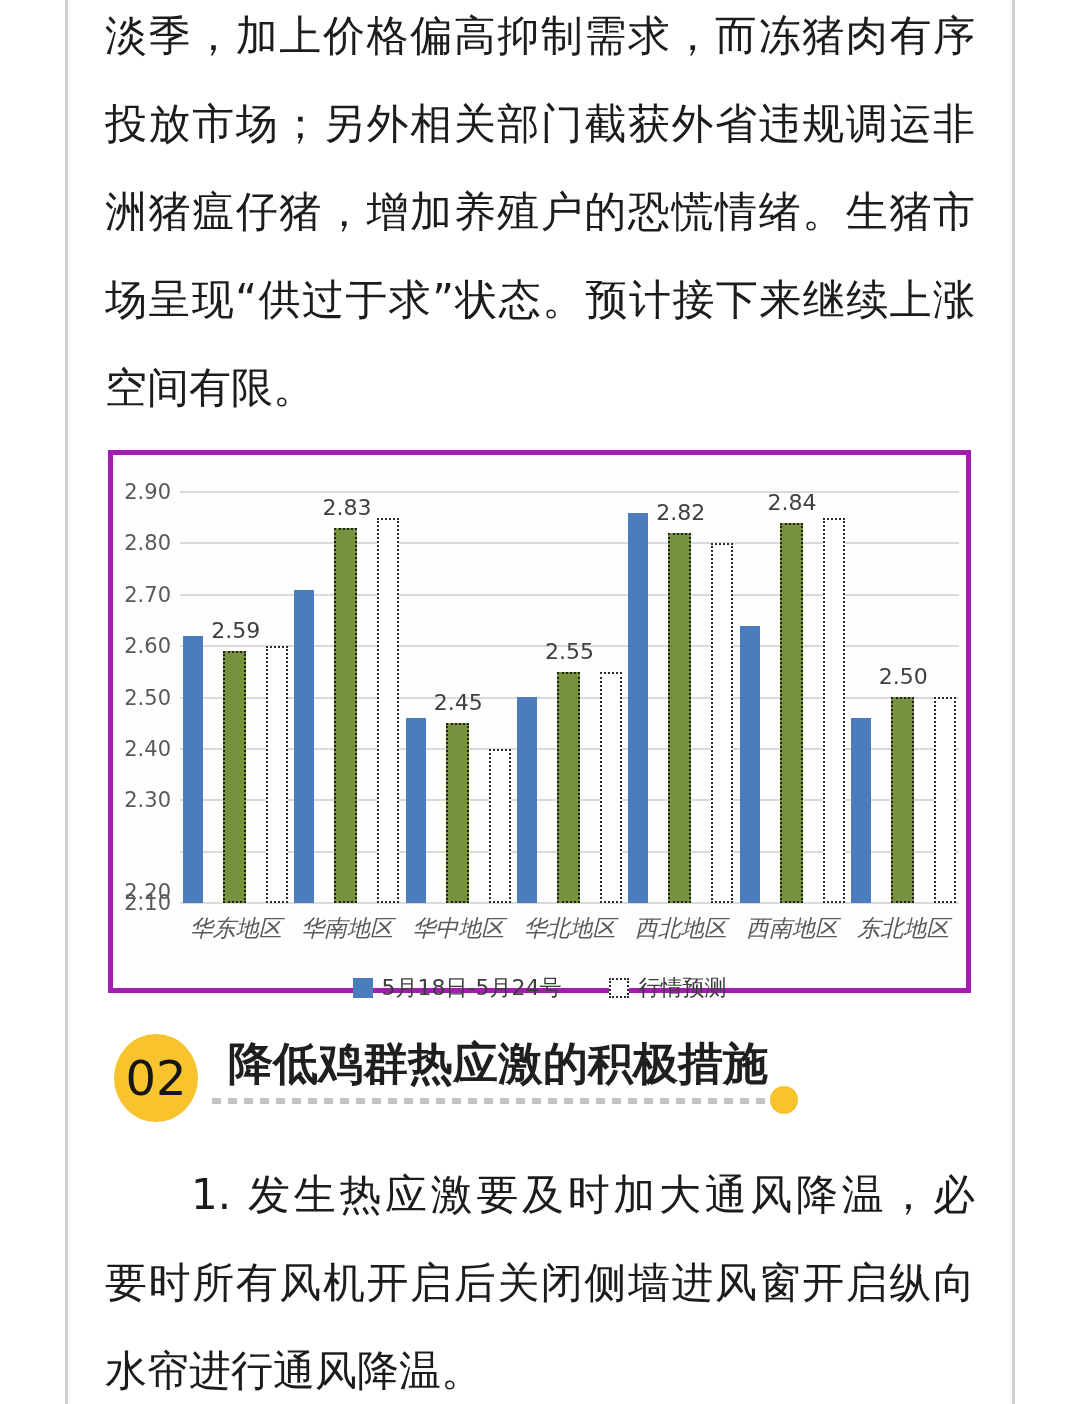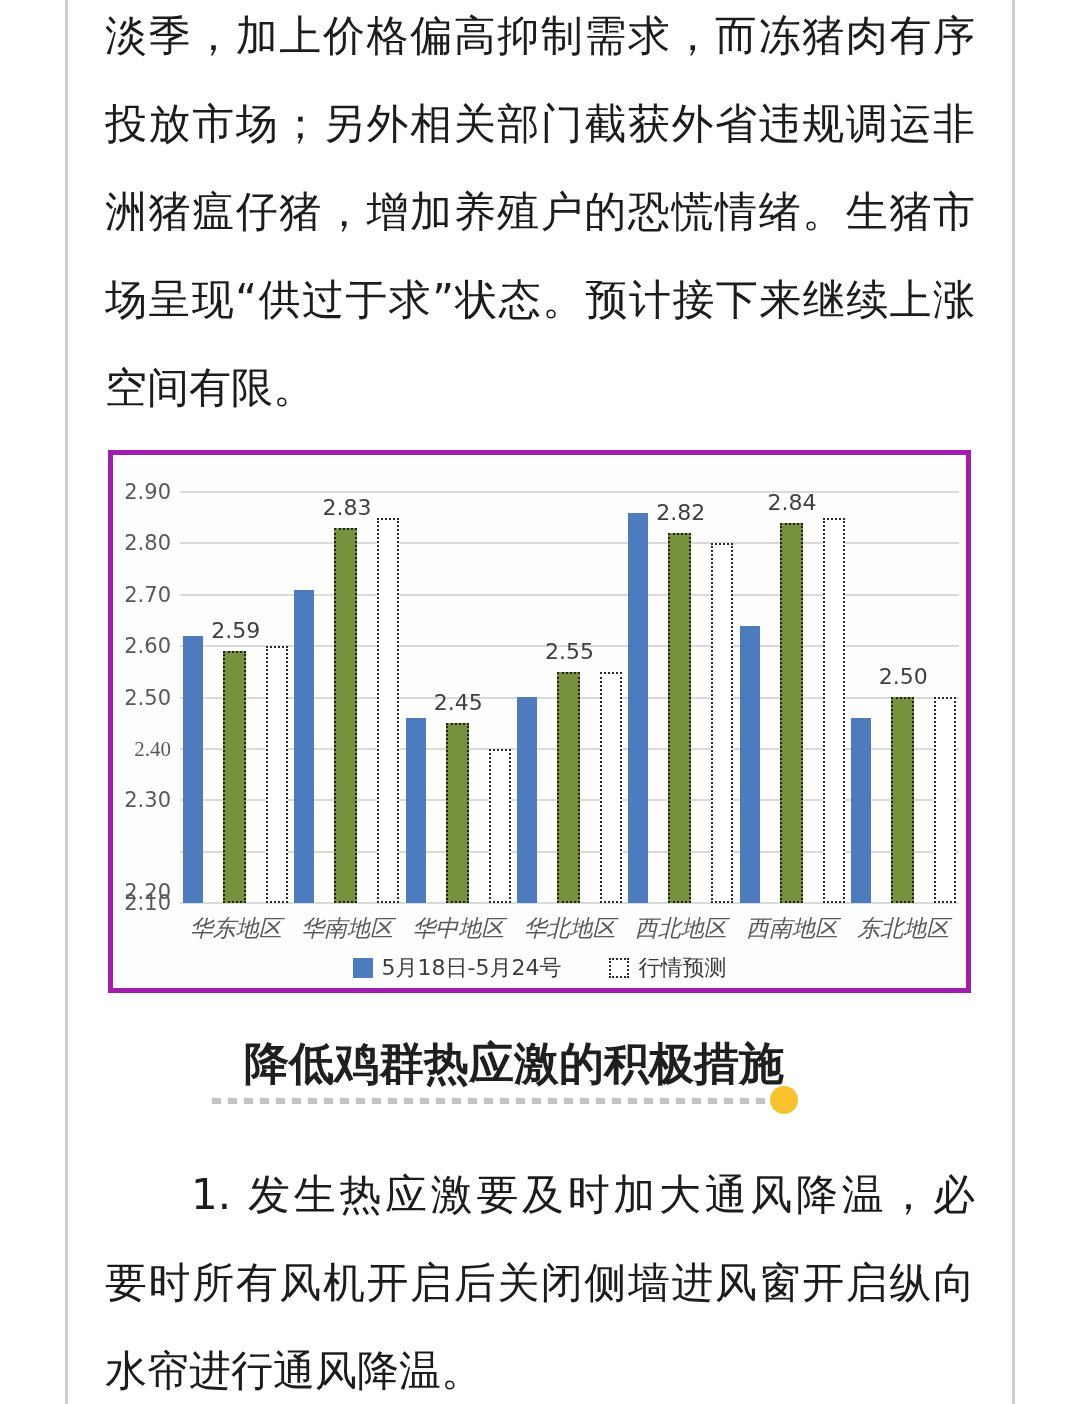--- a/index.html
+++ b/index.html
@@ -33,32 +33,32 @@
   .bar { width:20px; }
   .bar.s0 { background:#4d7cbe; }
   .bar.s1 { background:#76923d; border:2px dotted #1f1f1f; width:23px; }
   .bar.s2 { background:#ffffff; border:2px dotted #2a2a2a; width:22px; }
   .dlabel { position:absolute; left:50%; transform:translateX(-50%); font-size:22px;
             color:#3f3f3f; white-space:nowrap; }
   .x-row { position:absolute; left:67px; top:458px; width:779px; display:flex; }
   .xlabel { flex:1 1 0; text-align:center; font-size:23px; color:#595959; white-space:nowrap;font-style:italic; }
   .legend-row { position:absolute; left:0; right:0; top:498px; display:flex;
                 justify-content:center; align-items:center; gap:48px; }
-  .legend-item { display:flex; align-items:center; gap:9px; }
+  .legend-item { display:flex; align-items:center; gap:9px;margin-top:20px; }
   .swatch { width:20px; height:20px; }
   .swatch.s0 { background:#4d7cbe; }
   .swatch.s1 { background:#76923d; border:2px dotted #1f1f1f; }
   .swatch.s2 { background:#ffffff; border:2px dotted #2a2a2a; }
   .legend-label { font-size:22px; color:#3c3c3c; white-space:nowrap; }
 
   
   .badge { position:absolute; left:114px; top:1034px; width:84px; height:88px;
            border-radius:50%; background:#f9c32d; color:#161616; font-size:48px;
            display:flex; align-items:center; justify-content:center; }
-  .section-title { position:absolute; left:244px; top:1038px; font-size:45px; font-weight:700;
+  .section-title { position:absolute; left:228px; top:1038px; font-size:45px; font-weight:700;
                    color:#1f1f1f; line-height:52px; white-space:nowrap; }
   .dotted-line { position:absolute; left:212px; top:1098px; width:560px; height:6px;
                  background-image:repeating-linear-gradient(90deg,#c3c3c3 0 9px,transparent 9px 16px); }
   .end-dot { position:absolute; left:770px; top:1086px; width:28px; height:28px;
              border-radius:50%; background:#f9c32d; }
 </style>
 </head>
 <body>
 
 <div class="page">
@@ -73,21 +73,21 @@
       <div class="pline last">空间有限。</div>
     </div>
 
   <div class="chart-card">
     <div id="ylabels">
         <div class="ylabel" style="top: 25px;">2.90</div>
         <div class="ylabel" style="top: 76.375px;">2.80</div>
         <div class="ylabel" style="top: 127.75px;">2.70</div>
         <div class="ylabel" style="top: 179.125px;">2.60</div>
         <div class="ylabel" style="top: 230.5px;">2.50</div>
-        <div class="ylabel" style="top: 281.875px; font-family: Liberation Serif, serif;">2.40</div>
+        <div class="ylabel" style="top: 281.875px;">2.40</div>
         <div class="ylabel" style="top: 333.25px;">2.30</div>
         <div class="ylabel" style="top: 384.625px; margin-top: 40px;">2.20</div>
         <div class="ylabel" style="top: 436px; text-align: right;">2.10</div>
       </div>
     <div class="plot-area" id="plot-area">
       <div id="gridlines">
           <div class="gridline" style="top: -1px;"></div>
           <div class="gridline" style="top: 50.375px;"></div>
           <div class="gridline" style="top: 101.75px;"></div>
           <div class="gridline" style="top: 153.125px;"></div>
@@ -156,20 +156,23 @@
           <span class="swatch s0"></span>
           <span class="legend-label">5月18日-5月24号</span>
         </div>
         <div class="legend-item">
           <span class="swatch s2"></span>
           <span class="legend-label">行情预测</span>
         </div>
       </div>
   </div>
 
+  <div class="badge" style="background: rgb(249, 195, 45);">
+    <span>02</span>
+  </div>
   <div class="section-title">降低鸡群热应激的积极措施</div>
   <div class="dotted-line"></div>
   <div class="end-dot" style="background: rgb(249, 195, 45);"></div>
 
   <div class="para para-bottom" id="para-bottom">
       <div class="pline indent">1. 发生热应激要及时加大通风降温，必</div>
       <div class="pline">要时所有风机开启后关闭侧墙进风窗开启纵向</div>
       <div class="pline last">水帘进行通风降温。</div>
     </div>
 </div>

